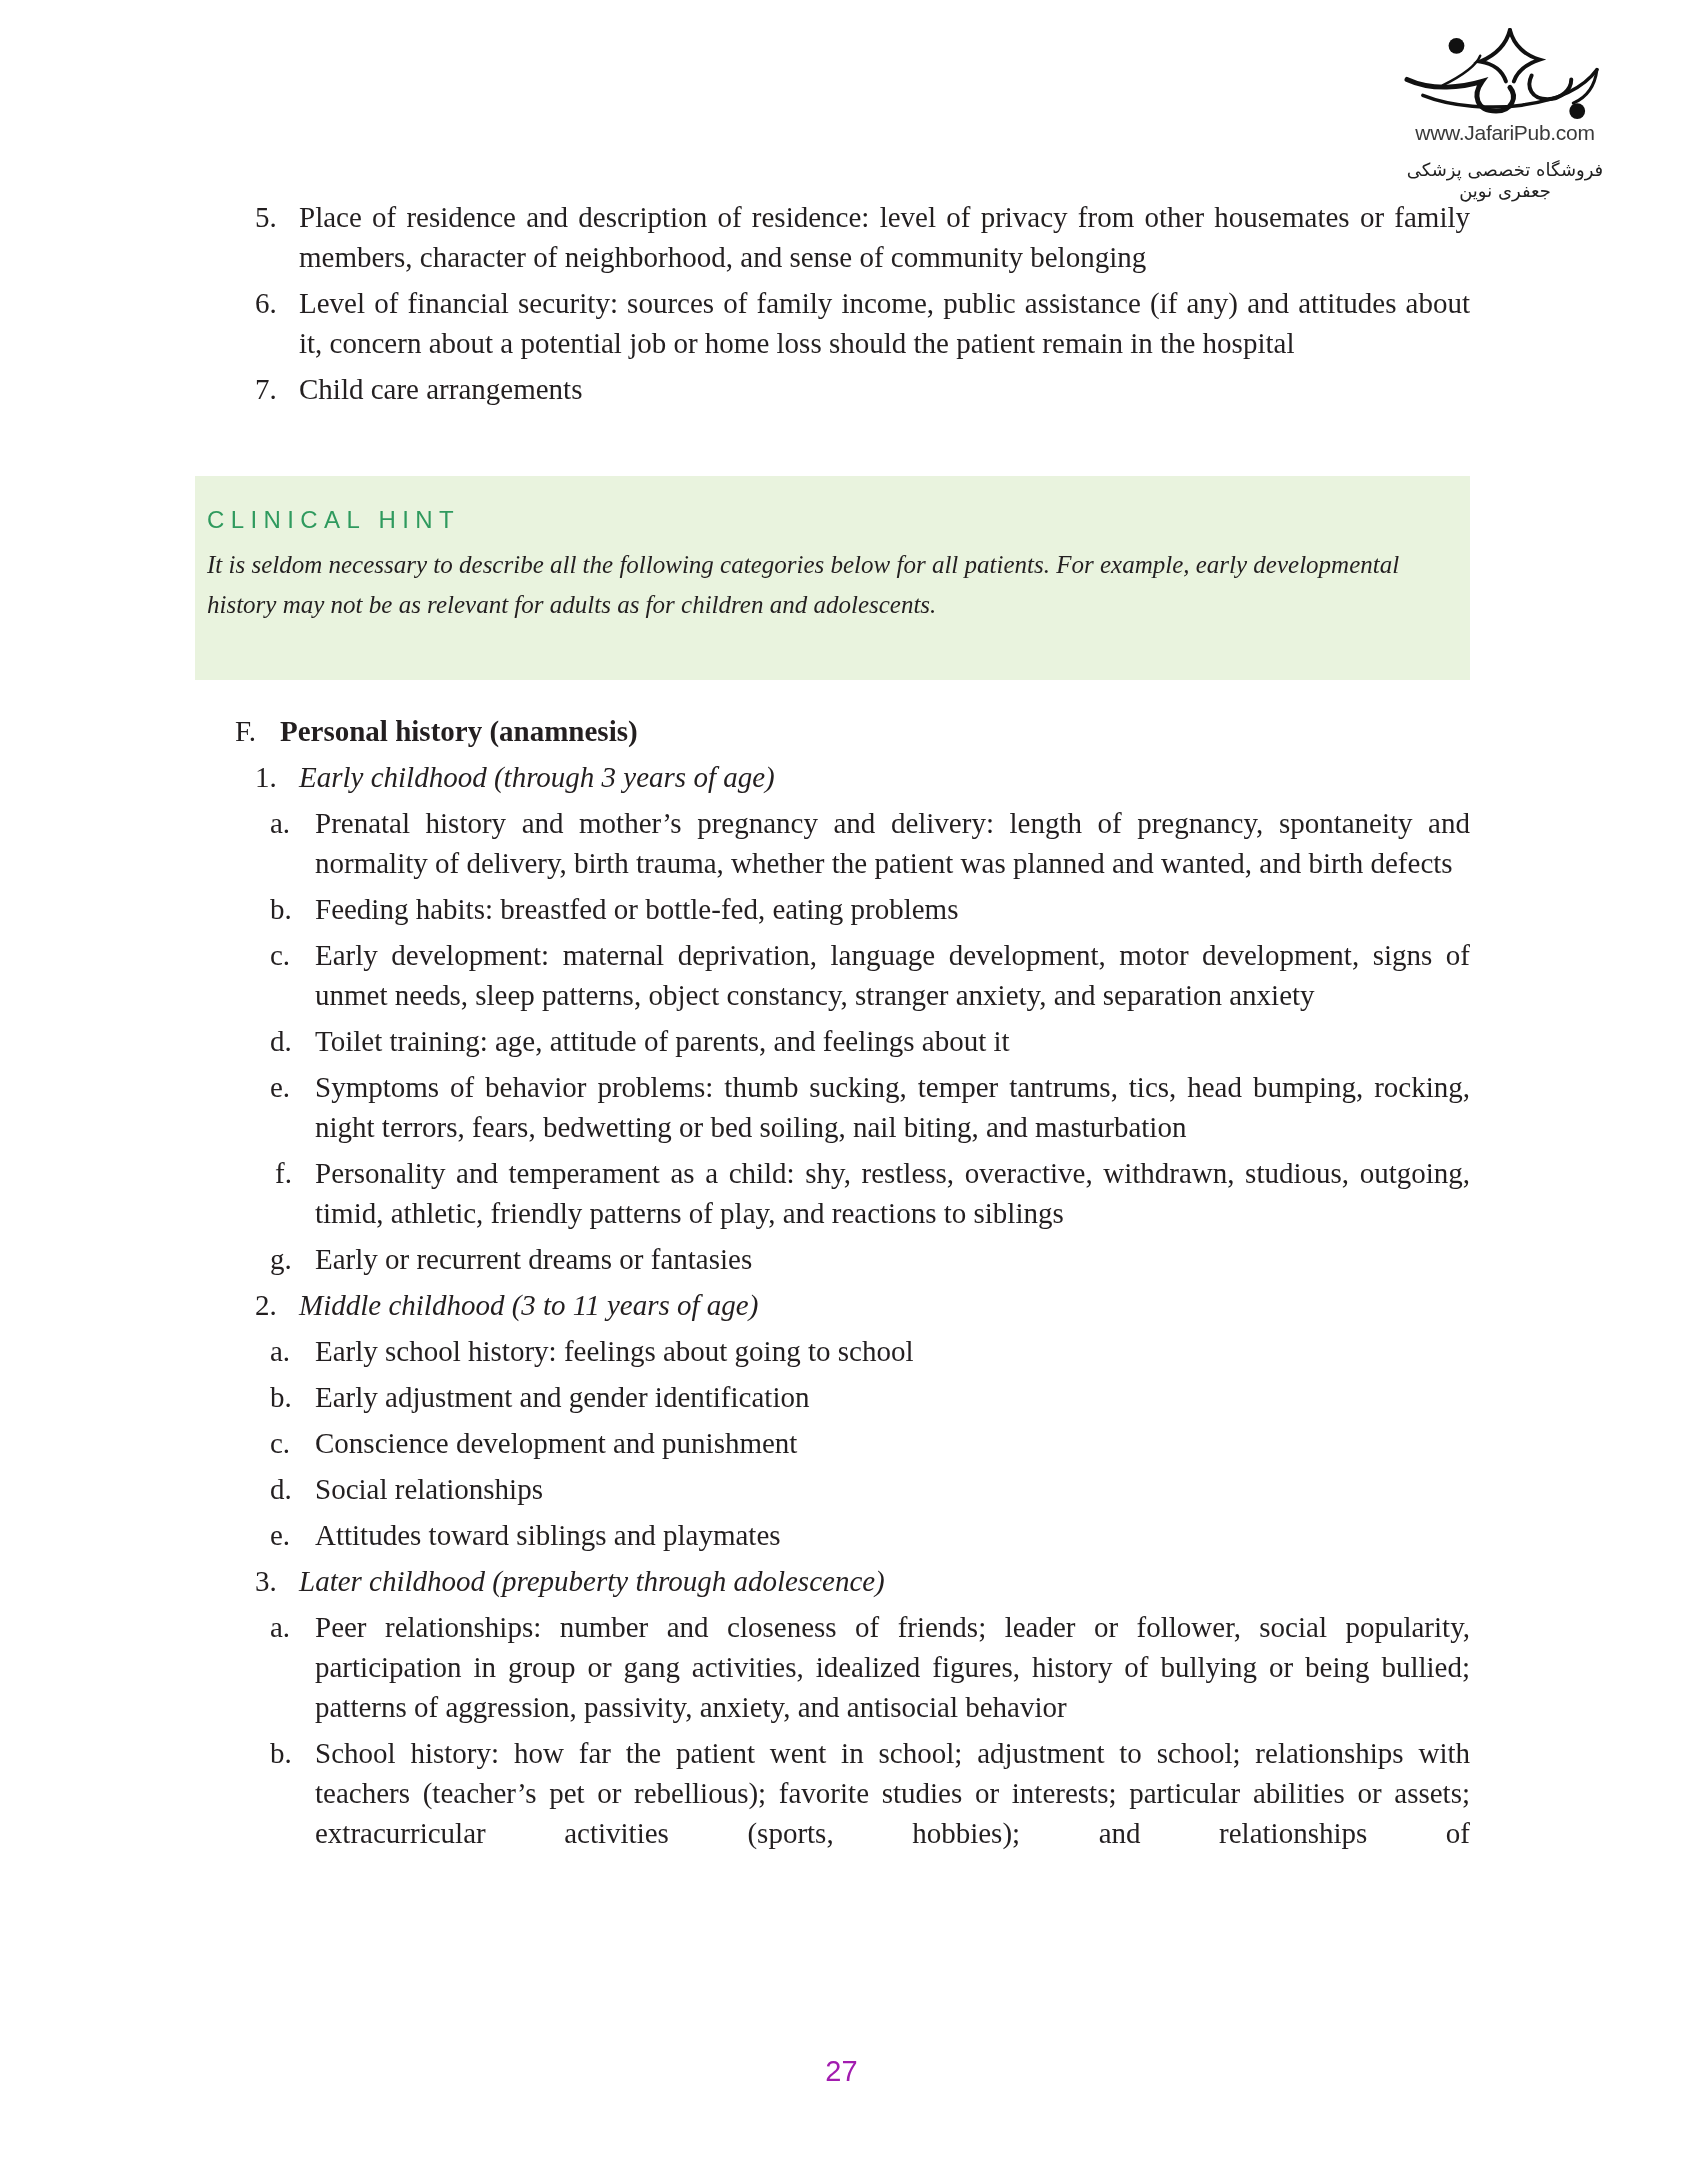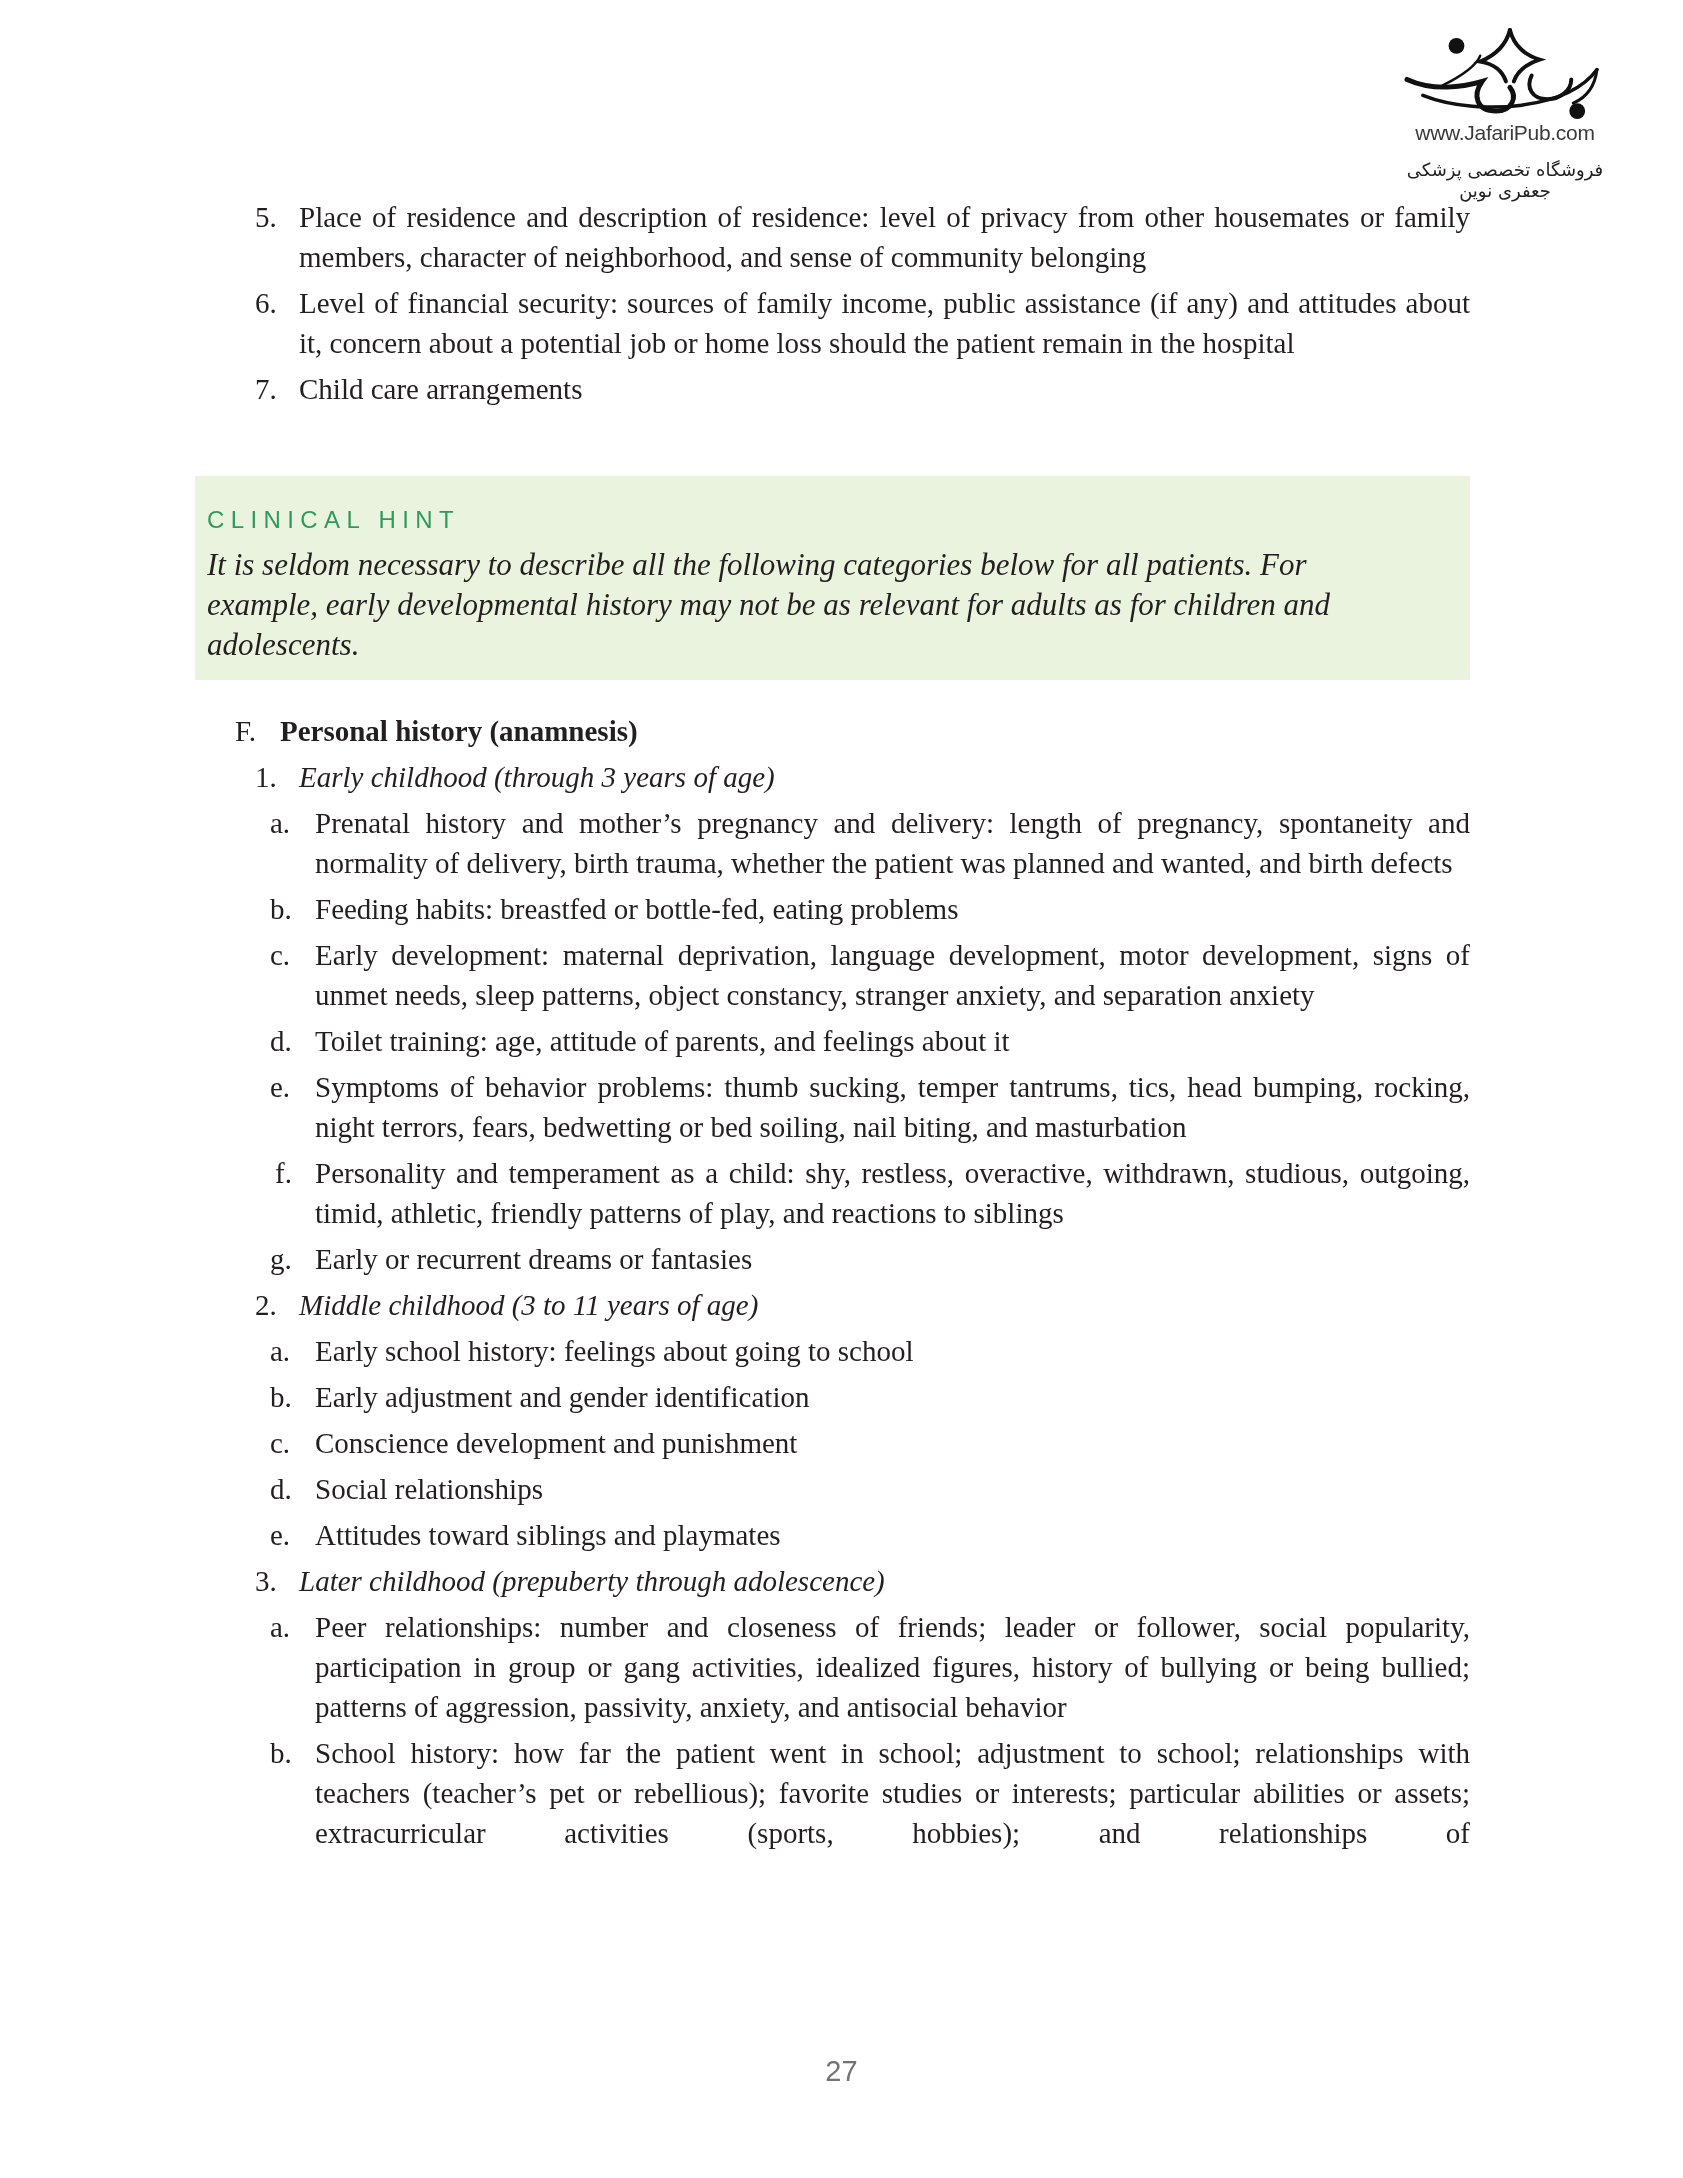--- a/index.html
+++ b/index.html
@@ -24,23 +24,23 @@
   .lvl2 { padding-left: 315px; width: 1155px; }
   .lvl2 .marker { left: 270px; }
   .lvl2 .marker.narrow { left: 275px; }
   .bold { font-weight: bold; }
   .ital { font-style: italic; }
   .hint { position: absolute; left: 195px; top: 476px; width: 1275px; height: 204px;
           background: #e9f3de; }
   .hint-title { position: absolute; left: 12px; top: 26px; font-family: "Liberation Sans", "DejaVu Sans", sans-serif;
                 font-size: 24px; letter-spacing: 6.4px; color: #2f9a5e; line-height: 36px; }
   .hint-body { position: absolute; left: 12px; top: 69px; width: 1218px; font-style: italic;
-               font-size: 31px; line-height: 40px; color: #231f20; }
+               font-size: 25px; line-height: 40px; color: #231f20; }
   .pagenum { position: absolute; left: 792px; width: 99px; top: 2055px; text-align: center;
-             font-family: "Liberation Sans", "DejaVu Sans", sans-serif; font-size: 29px; color: #737373; }
+             font-family: "Liberation Sans", "DejaVu Sans", sans-serif; font-size: 29px; color: #a21caf; }
 </style>
 </head>
 <body>
 
 <div class="logo">
   <svg width="198" height="95" viewBox="0 0 200 96">
     <g fill="none" stroke="#111" stroke-linecap="round">
       <path d="M108 4 C104 20, 92 30, 78 36 C90 38, 100 44, 104 56" stroke-width="4"></path>
       <path d="M108 4 C112 20, 124 30, 138 34 C126 38, 116 44, 112 56" stroke-width="4"></path>
       <path d="M4 54 C30 66, 60 62, 80 56 C70 70, 74 86, 94 86 C110 86, 116 72, 108 62" stroke-width="5"></path>

